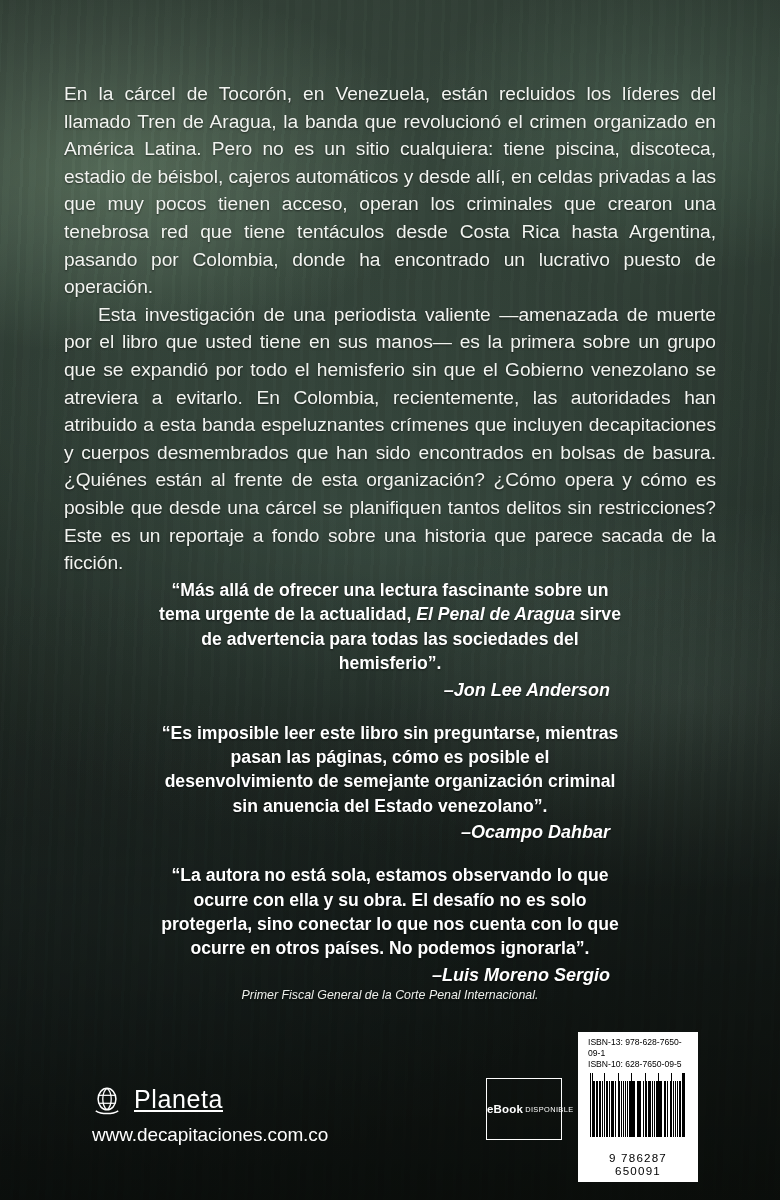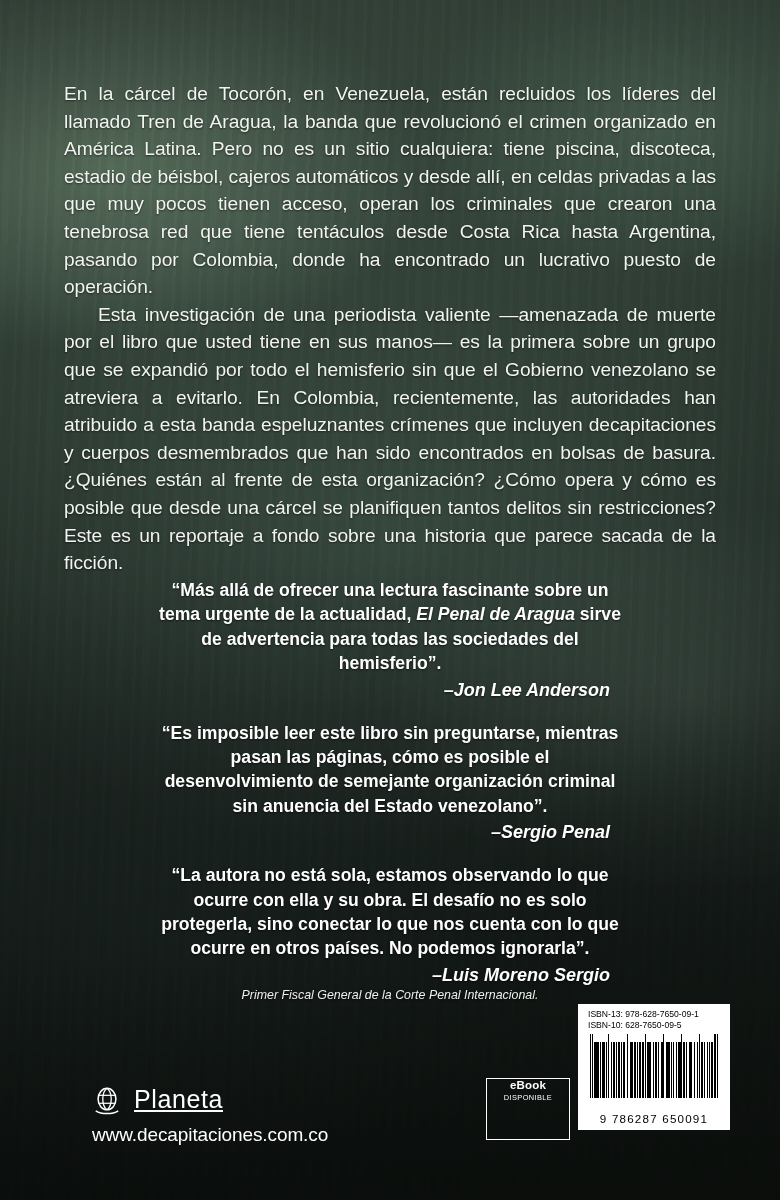--- a/index.html
+++ b/index.html
@@ -129,38 +129,38 @@
   .publisher-url {
     margin-top: 9px;
     font-size: 19px;
     letter-spacing: -0.1px;
   }
 
   .ebook-badge {
     position: absolute;
     left: 486px;
     top: 1078px;
-    width: 84px;
+    width: 76px;
     height: 62px;
     border: 1.5px solid #ffffff;
     color: #ffffff;
     display: flex;
-    flex-direction: column;
+    flex-direction: row;
     align-items: center;
-    justify-content: flex-start;
+    justify-content: space-between;
     gap: 2px;
   }
   .ebook-badge .l1 { font-size: 11.5px; font-weight: bold; letter-spacing: 0.2px; }
   .ebook-badge .l2 { font-size: 7.4px; letter-spacing: 0.4px; }
 
   .isbn-box {
     position: absolute;
     left: 578px;
-    top: 1004px;
-    width: 152px;
+    top: 1032px;
+    width: 120px;
     background: #ffffff;
     padding: 5px 6px 4px 6px;
     color: #000000;
   }
   .isbn-lines {
     font-size: 8.6px;
     line-height: 11px;
     font-family: "Liberation Sans", sans-serif;
     padding-left: 4px;
     margin-bottom: 3px;
@@ -199,21 +199,21 @@
         <div class="quote-text">
           <span>“Más allá de ofrecer una lectura fascinante sobre un tema urgente de la actualidad, </span><em>El Penal de Aragua</em><span> sirve de advertencia para todas las sociedades del hemisferio”.</span>
         </div>
         <div class="quote-author">–Jon Lee Anderson</div>
       </div>
 
       <div class="quote-block">
         <div class="quote-text">
           <span>“Es imposible leer este libro sin preguntarse, mientras pasan las páginas, cómo es posible el desenvolvimiento de semejante organización criminal sin anuencia del Estado venezolano”.</span>
         </div>
-        <div class="quote-author">–Sergio Penal</div>
+        <div class="quote-author">–Ocampo Dahbar</div>
       </div>
 
       <div class="quote-block">
         <div class="quote-text">
           <span>“La autora no está sola, estamos observando lo que ocurre con ella y su obra. El desafío no es solo protegerla, sino conectar lo que nos cuenta con lo que ocurre en otros países. No podemos ignorarla”.</span>
         </div>
         <div class="quote-author">–Luis Moreno Sergio</div>
         <div class="quote-author-sub">Primer Fiscal General de la Corte Penal Internacional.</div>
       </div>
 

